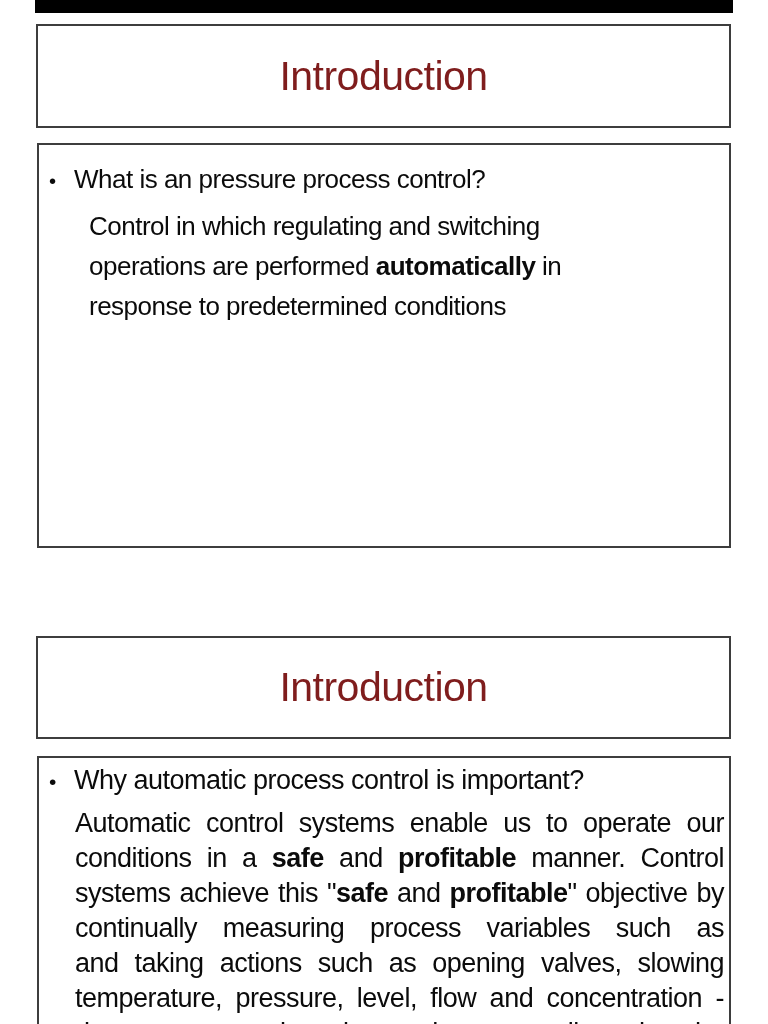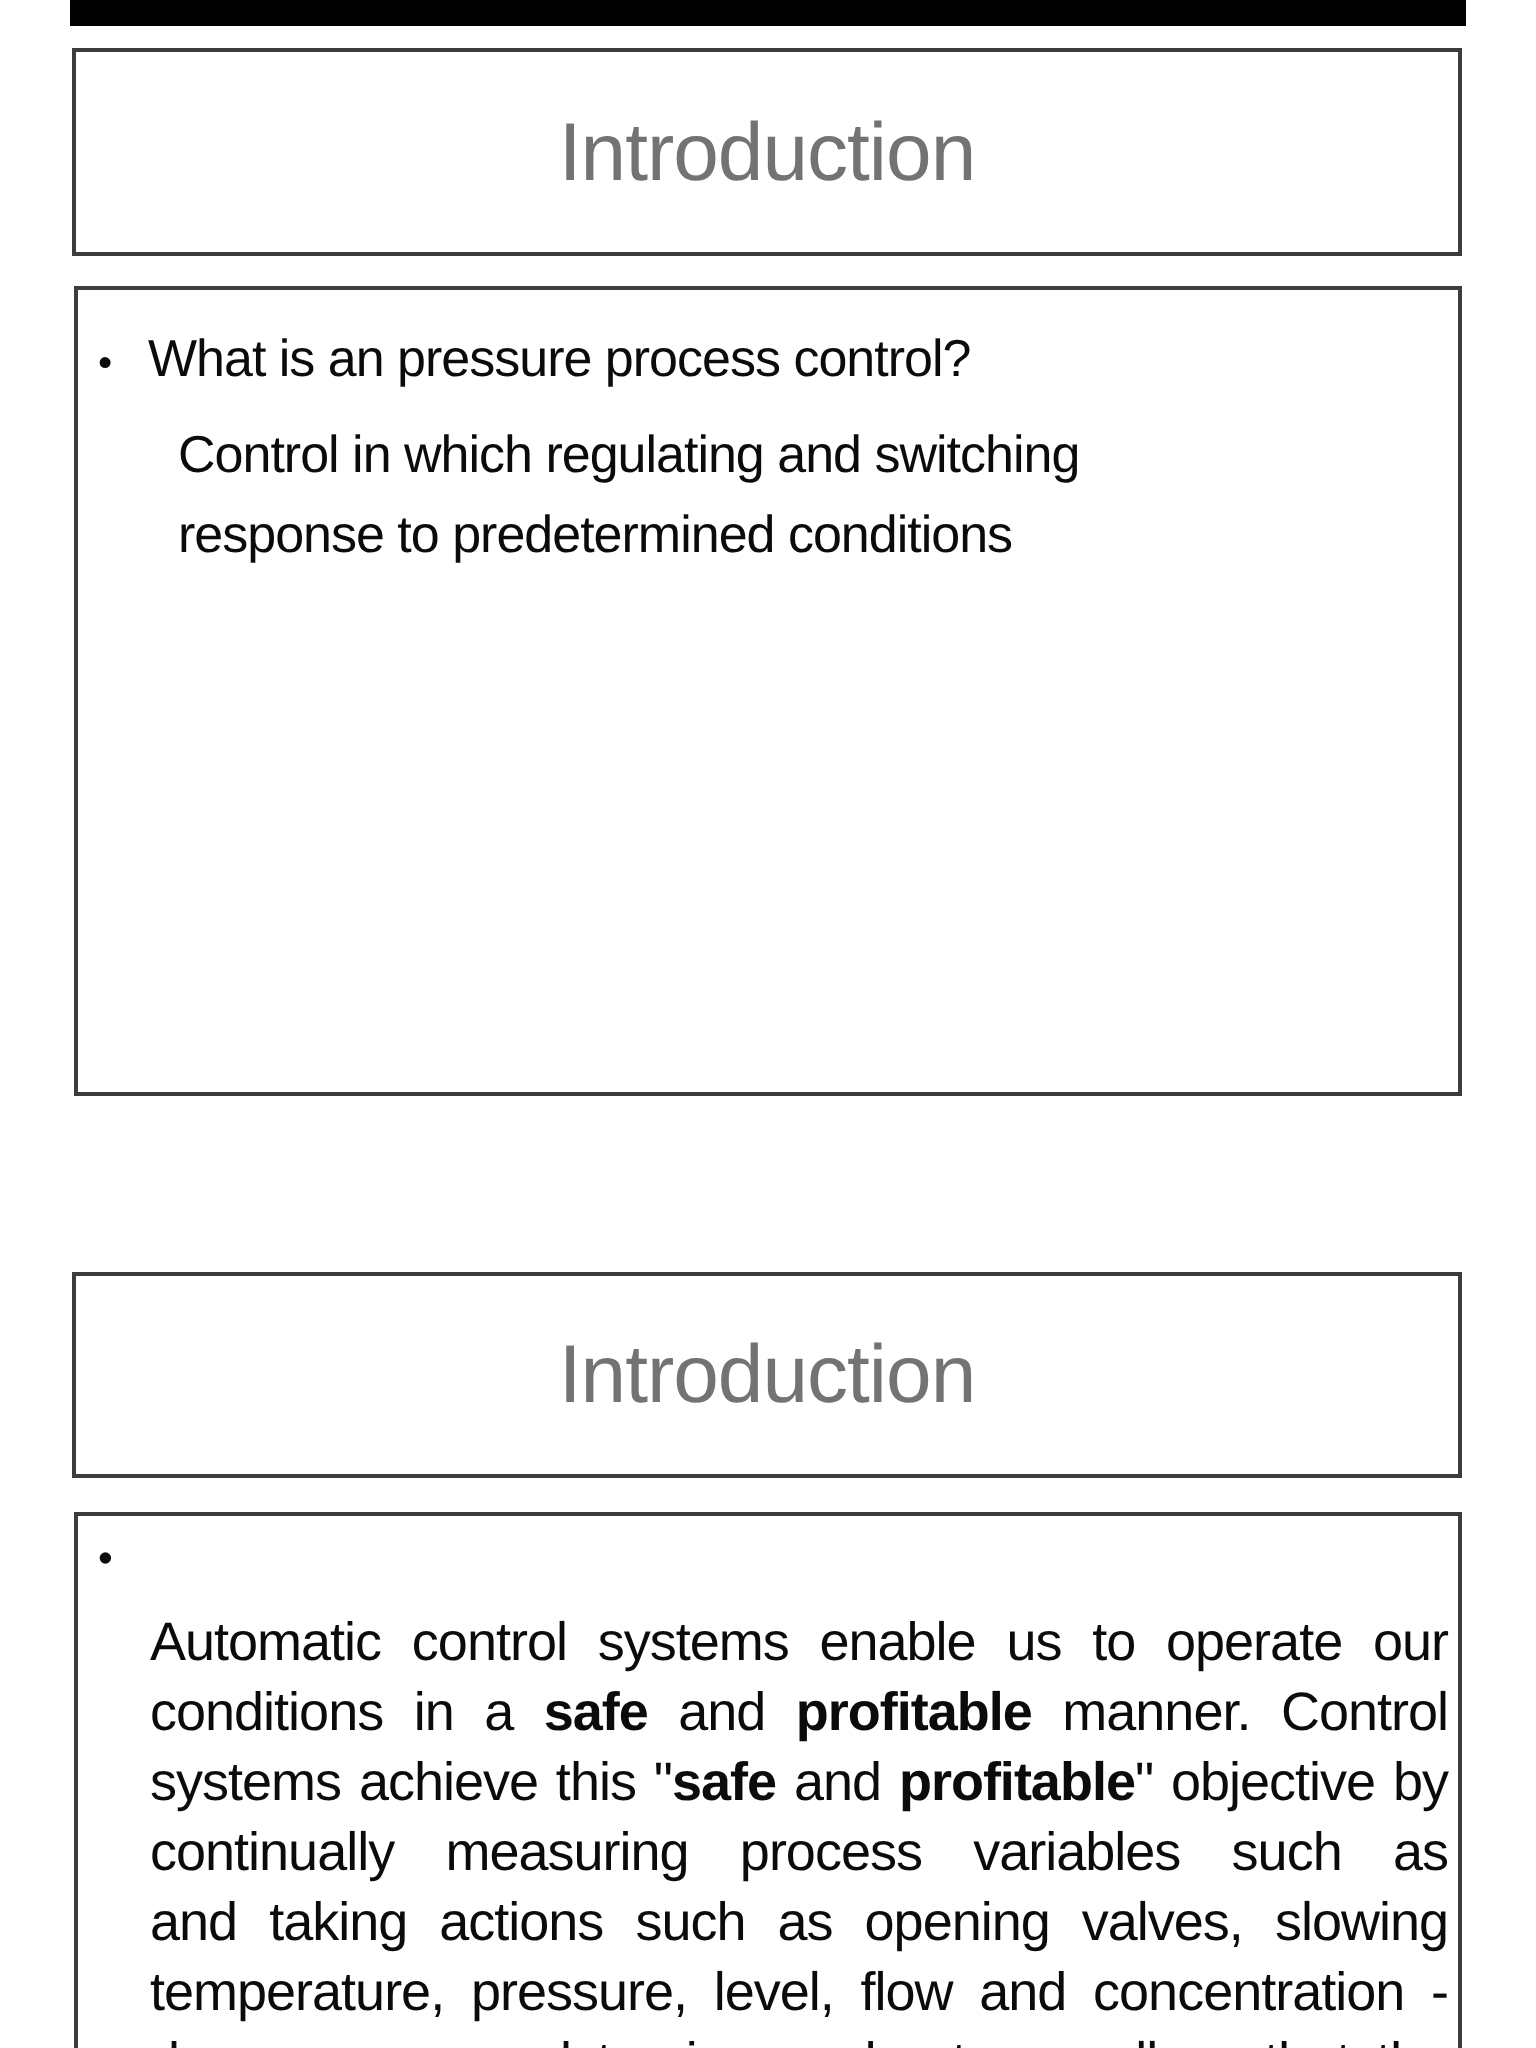--- a/index.html
+++ b/index.html
@@ -28,21 +28,21 @@
     display: flex;
     align-items: center;
     justify-content: center;
   }
   .title-box-1 { left: 36px; top: 24px;  width: 695px; height: 104px; }
   .title-box-2 { left: 36px; top: 636px; width: 695px; height: 103px; }
   .slide-title {
     font-size: 41px;
     font-weight: 400;
     letter-spacing: -0.5px;
-    color: #737373;
+    color: #7f1d1d;
     margin: 0;
     white-space: nowrap;
   }
   .content-box-1 { left: 37px; top: 143px; width: 694px; height: 405px; }
   .content-box-2 { left: 37px; top: 756px; width: 694px; height: 420px; }
   .content-1 { font-size: 26px; line-height: 40px; letter-spacing: -0.5px; }
   .content-2 { font-size: 27px; line-height: 35px; letter-spacing: -0.5px; }
   .bullet-row {
     display: flex;
     align-items: baseline;
@@ -79,31 +79,33 @@
     <h1 class="slide-title">Introduction</h1>
   </div>
 
   <div class="box content-box-1 content-1">
     <div class="bullet-row">
       <span class="dot">•</span>
       <span class="bullet-text">What is an pressure process control?</span>
     </div>
     <div class="para left">
         <div class="line"><span>Control in which regulating and switching</span></div>
+        <div class="line"><span>operations are performed </span><b>automatically</b><span> in</span></div>
         <div class="line"><span>response to predetermined conditions</span></div>
       </div>
   </div>
 
   <div class="box title-box title-box-2">
     <h1 class="slide-title">Introduction</h1>
   </div>
 
   <div class="box content-box-2 content-2">
     <div class="bullet-row">
       <span class="dot">•</span>
+      <span class="bullet-text">Why automatic process control is important?</span>
     </div>
     <div class="para justify">
         <div class="line"><span>Automatic control systems enable us to operate our</span></div>
         <div class="line"><span>conditions in a </span><b>safe</b><span> and </span><b>profitable</b><span> manner. Control</span></div>
         <div class="line"><span>systems achieve this "</span><b>safe</b><span> and </span><b>profitable</b><span>" objective by</span></div>
         <div class="line"><span>continually measuring process variables such as</span></div>
         <div class="line"><span>and taking actions such as opening valves, slowing</span></div>
         <div class="line"><span>temperature, pressure, level, flow and concentration -</span></div>
         <div class="line"><span>down pumps and turning up heaters - all so that the</span></div>
       </div>

